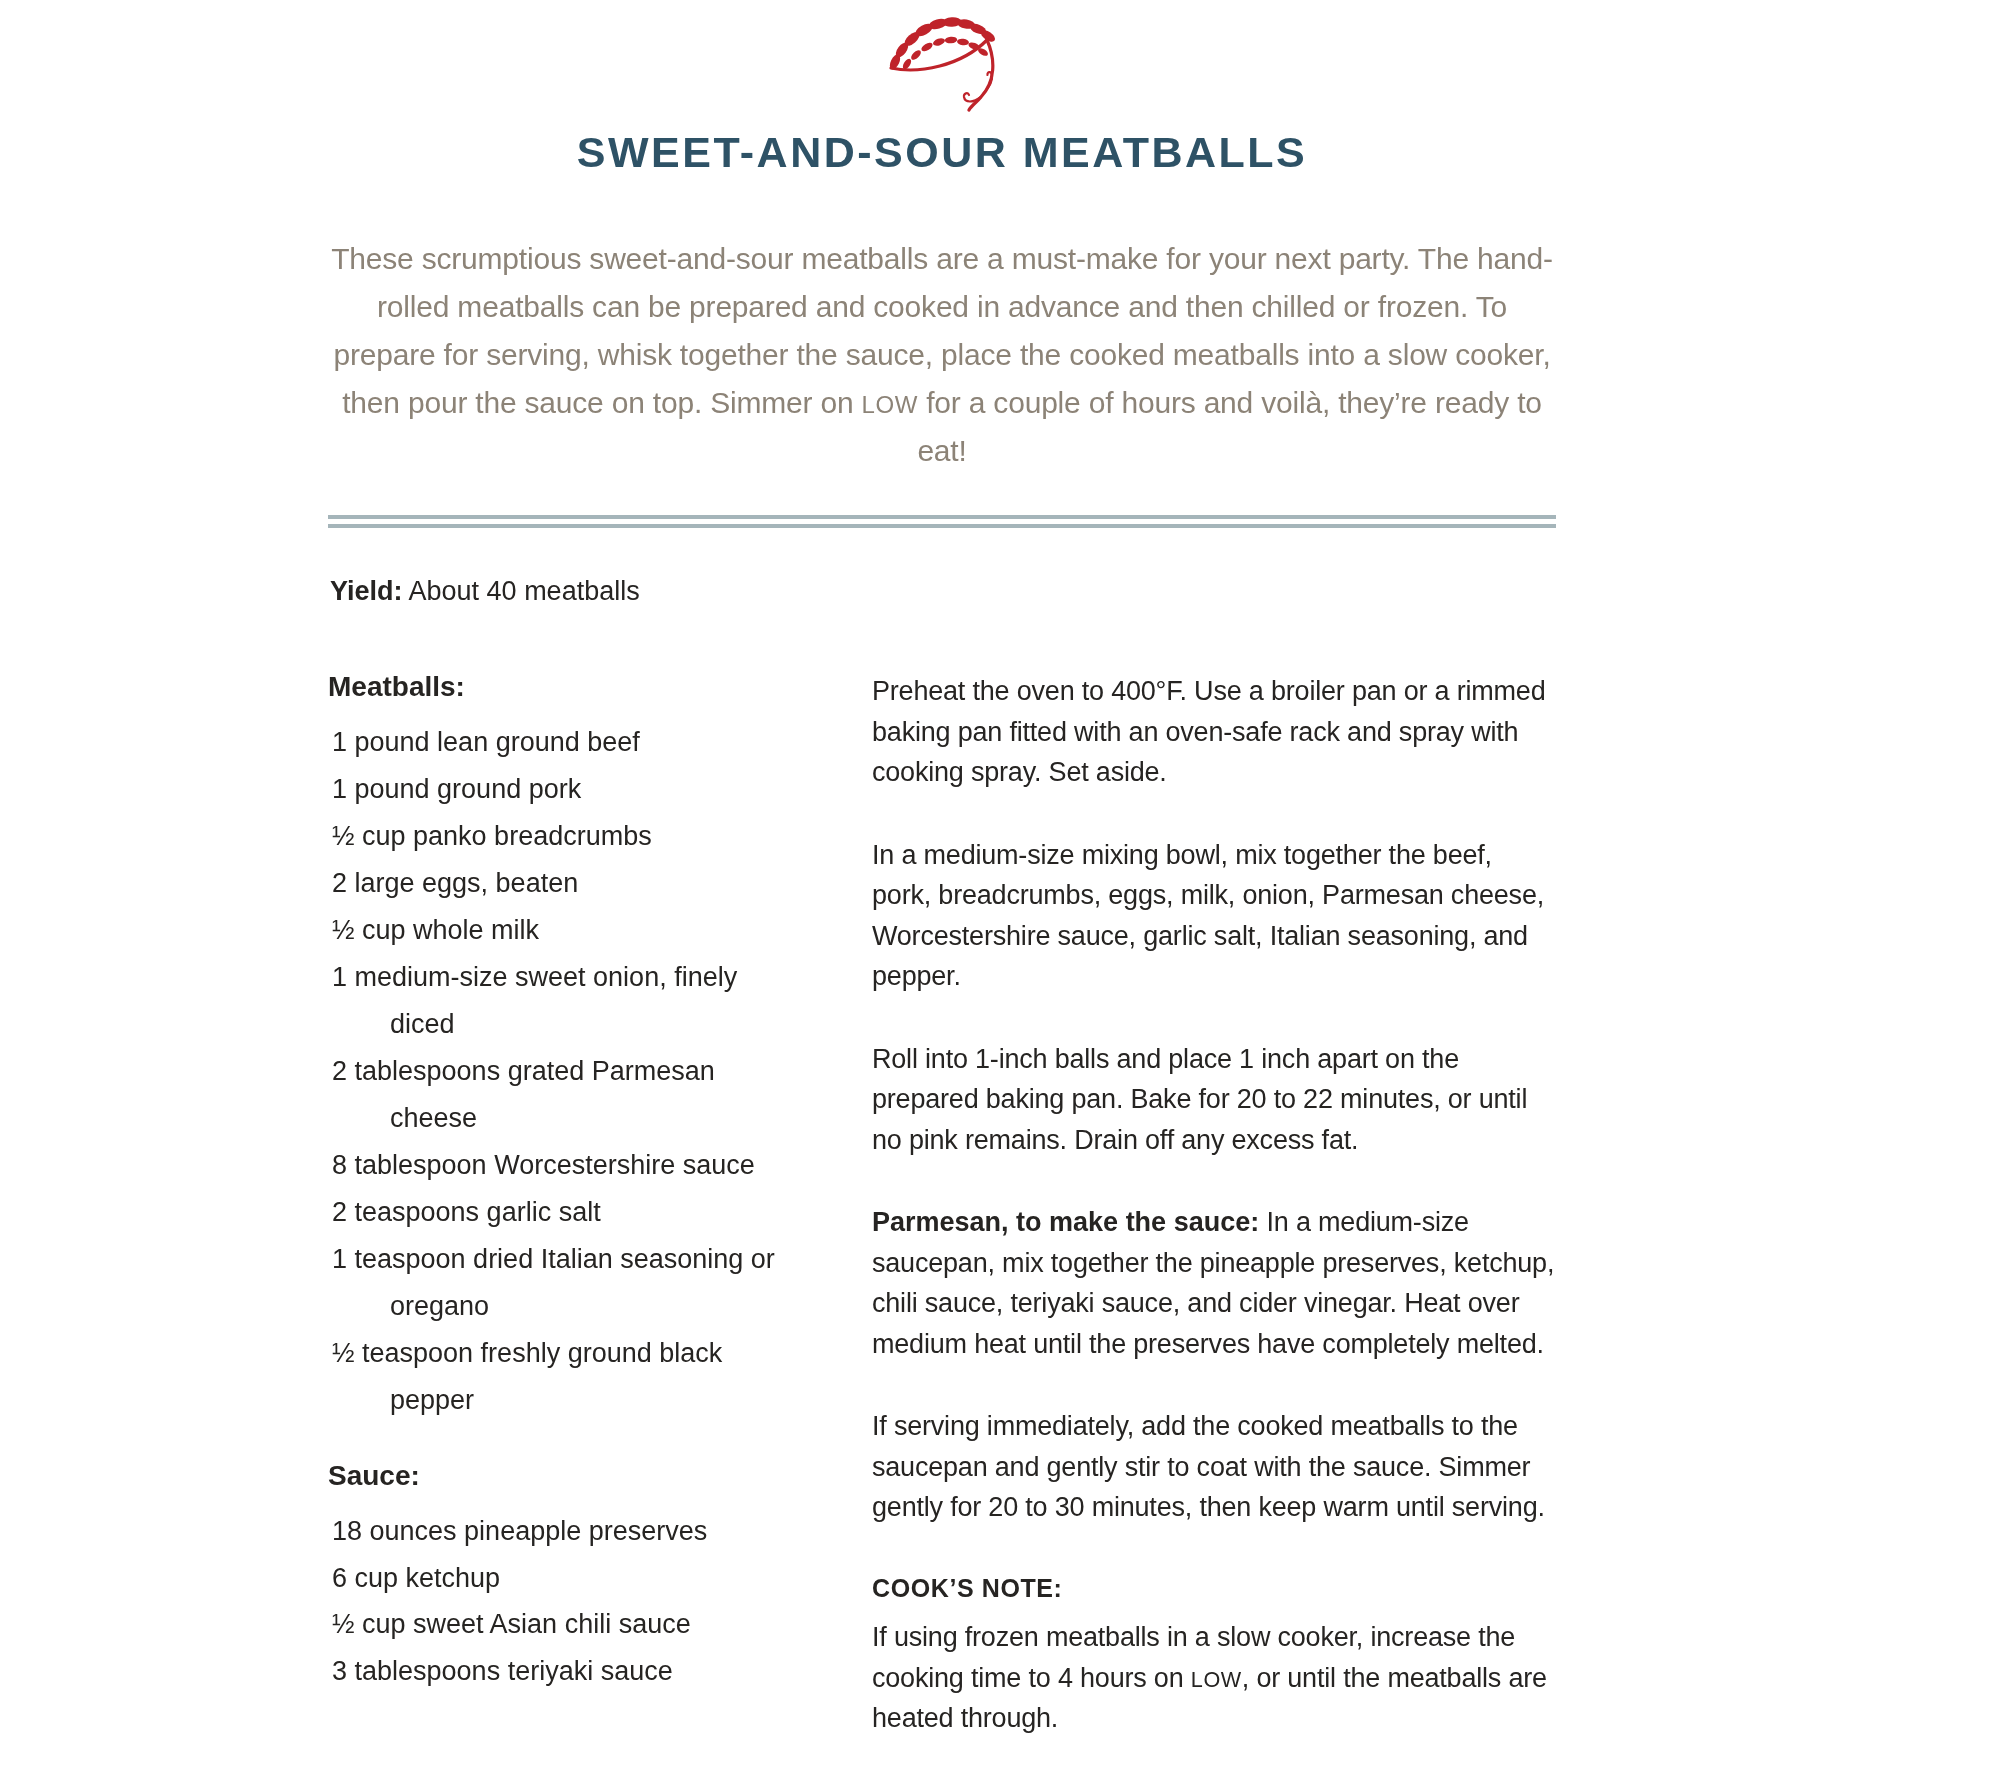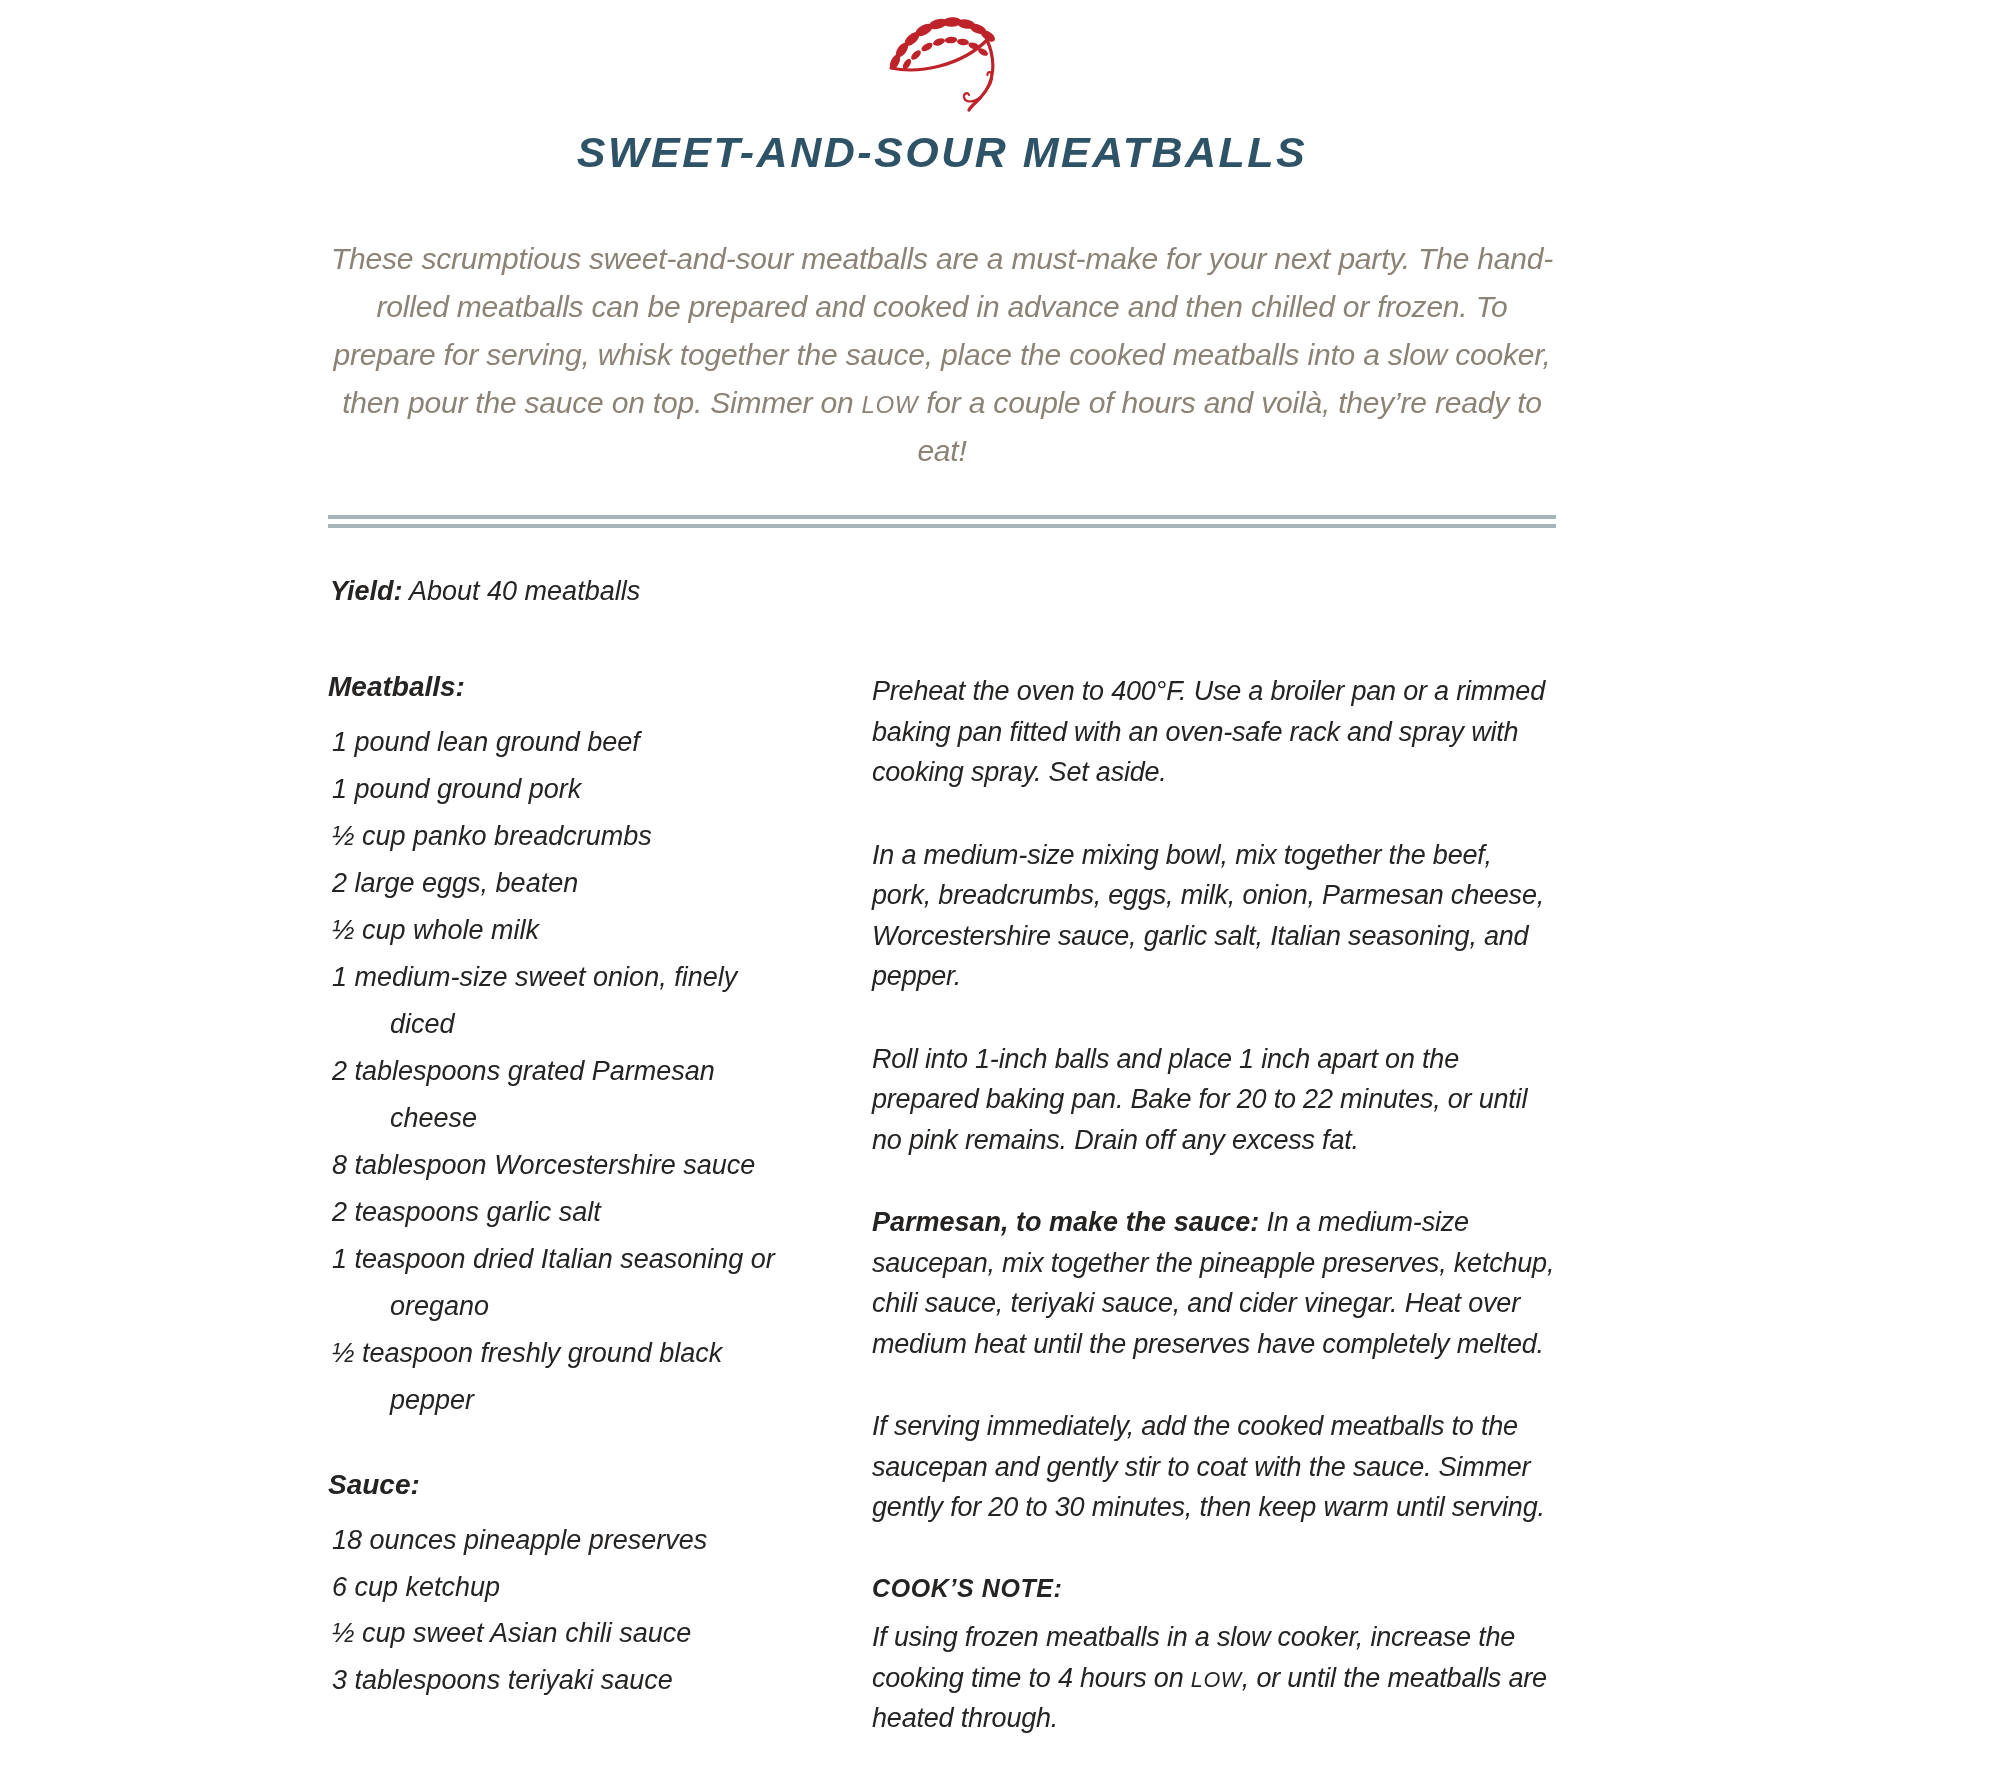--- a/index.html
+++ b/index.html
@@ -17,21 +17,20 @@
     background: #ffffff;
     font-family: "Liberation Sans", sans-serif;
     color: var(--body_text);
     overflow: hidden;
   }
   .page {
     width: 1784px;
     height: 1778px;
     padding: 10px 228px 0 328px;
     overflow: hidden;
-    font-style: italic;
   }
   .ornament-wrap {
     text-align: center;
     height: 102px;
     margin-bottom: 16px;
   }
   .frond-leaf  { fill: var(--ornament_red); }
   .frond-stem  { fill: none; stroke: var(--ornament_red); stroke-width: 3.2; stroke-linecap: round; }
   .frond-stem.thin { stroke-width: 2.2; }
   .title {
@@ -68,21 +67,21 @@
   .col-left {
     flex: 0 0 478px;
     width: 478px;
     font-size: 27px;
   }
   .ing-heading {
     margin: 0 0 16px 0;
     font-size: 28px;
     font-weight: bold;
   }
-  .ing-heading.sauce { margin-top: 45px; }
+  .ing-heading.sauce { margin-top: 36px; }
   .ing-list {
     list-style: none;
     margin: 4px;
     padding: 0;
     line-height: 1.74;
   }
   .ing-list li {
     padding-left: 58px;
     text-indent: -58px;
   }

